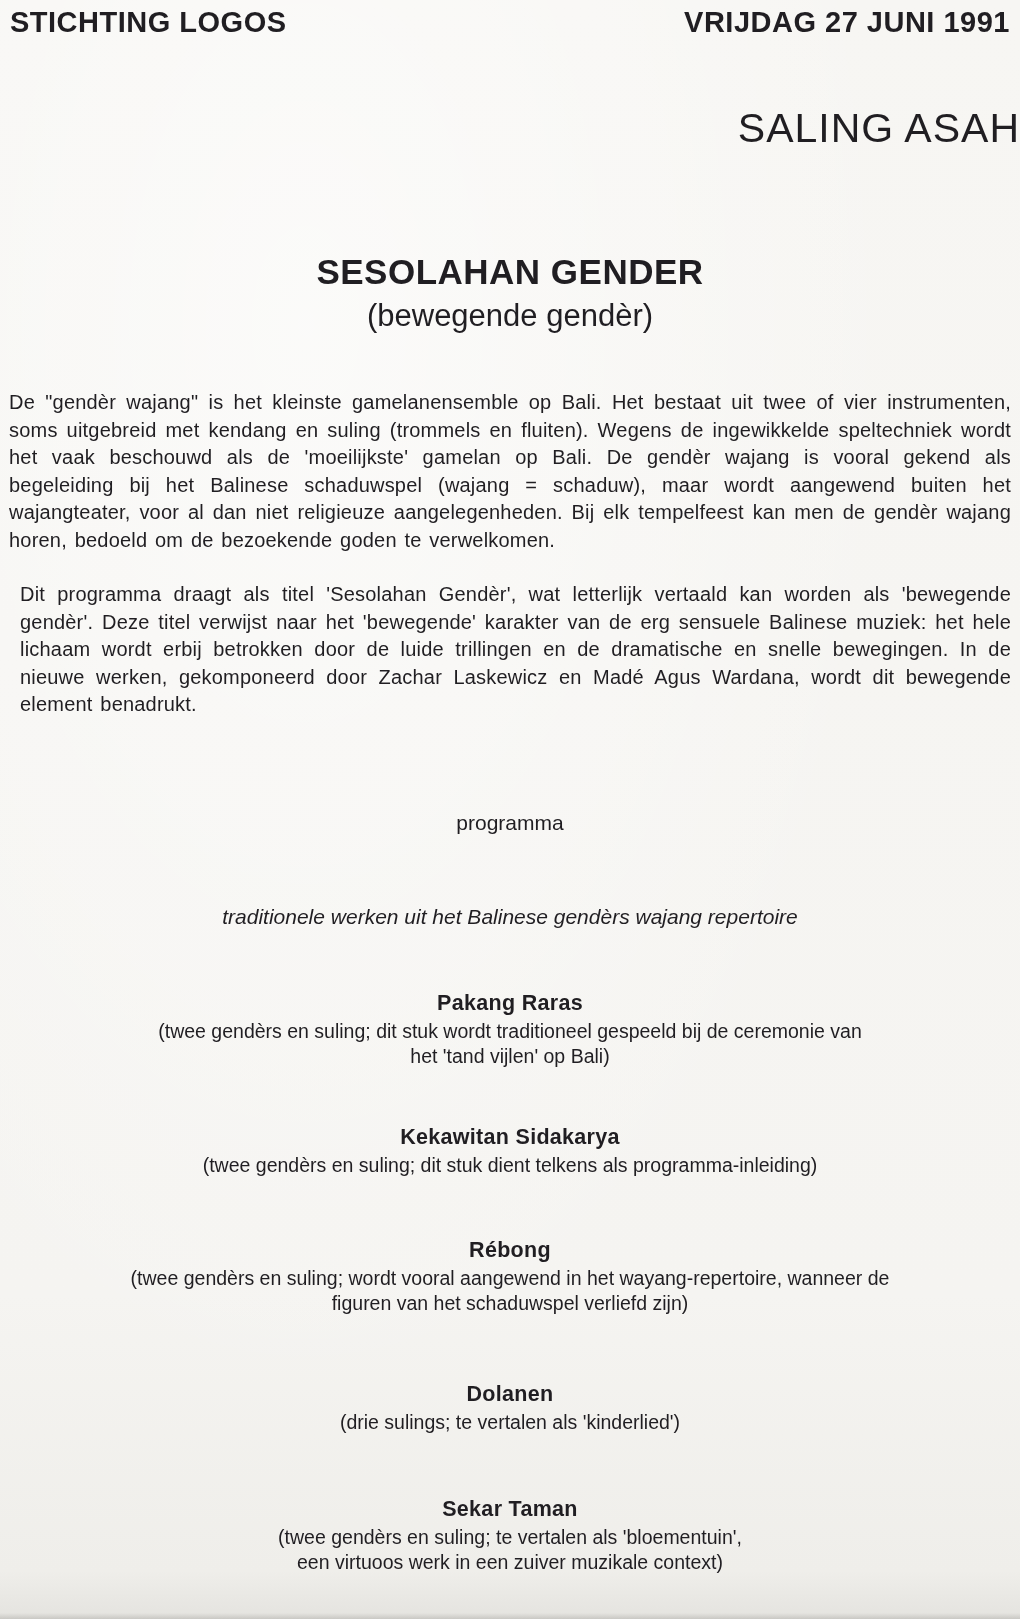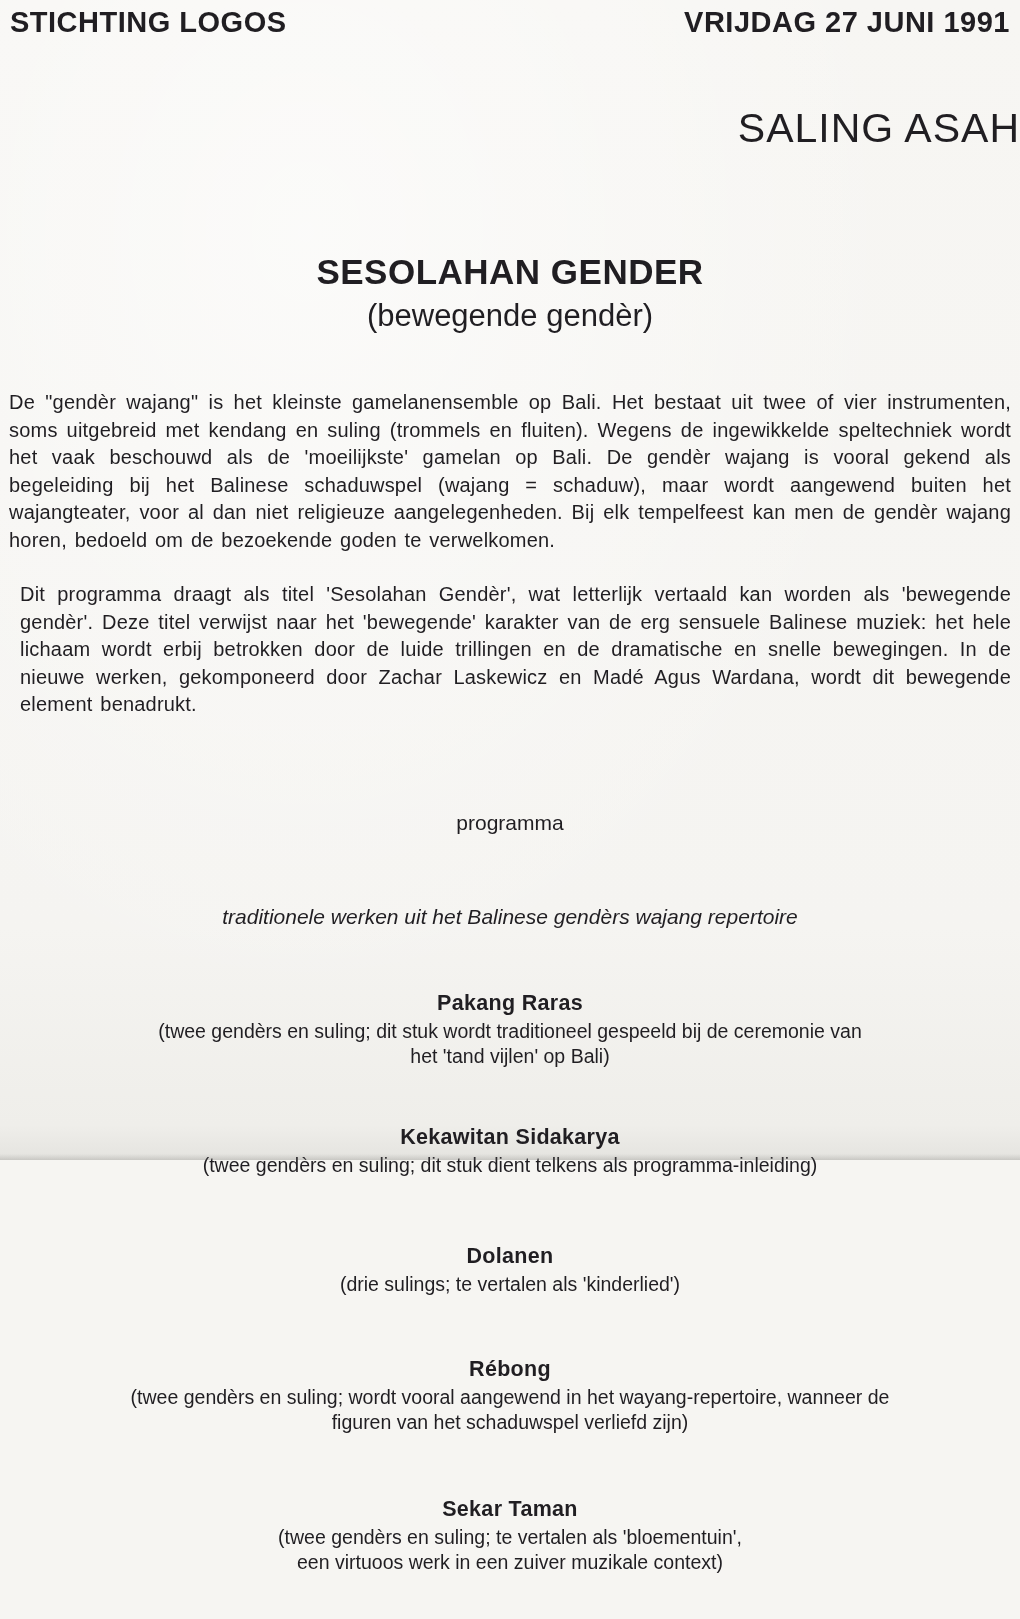--- a/index.html
+++ b/index.html
@@ -11,21 +11,21 @@
     height: 1619px;
     background: #f6f5f2;
     font-family: "Liberation Sans", "DejaVu Sans", sans-serif;
     color: #201e22;
     overflow: hidden;
     position: relative;
   }
   .page {
     position: relative;
     width: 1020px;
-    height: 1160px;
+    height: 1619px;
     box-sizing: border-box;
     background:
       radial-gradient(ellipse at 30% 20%, rgba(255,255,255,0.55), rgba(255,255,255,0) 60%),
       linear-gradient(180deg, #f7f6f3 0%, #f5f4f1 80%, #efeeea 97%, #e4e3df 100%);
   }
   .doc-header {
     display: flex;
     justify-content: space-between;
     align-items: flex-start;
     padding: 6px 10px 0 10px;
@@ -136,28 +136,28 @@
   <div class="program-item item-2">
     <div class="item-title">Pakang Raras</div>
     <div class="item-note">(twee gendèrs en suling; dit stuk wordt traditioneel gespeeld bij de ceremonie van het 'tand vijlen' op Bali)</div>
   </div>
 
   <div class="program-item item-1">
     <div class="item-title">Kekawitan Sidakarya</div>
     <div class="item-note">(twee gendèrs en suling; dit stuk dient telkens als programma-inleiding)</div>
   </div>
 
+  <div class="program-item item-4">
+    <div class="item-title">Rébong</div>
+    <div class="item-note">(twee gendèrs en suling; wordt vooral aangewend in het wayang-repertoire, wanneer de figuren van het schaduwspel verliefd zijn)</div>
+  </div>
+
   <div class="program-item item-3">
     <div class="item-title">Dolanen</div>
     <div class="item-note">(drie sulings; te vertalen als 'kinderlied')</div>
-  </div>
-
-  <div class="program-item item-4">
-    <div class="item-title">Rébong</div>
-    <div class="item-note">(twee gendèrs en suling; wordt vooral aangewend in het wayang-repertoire, wanneer de figuren van het schaduwspel verliefd zijn)</div>
   </div>
 
   <div class="program-item item-5">
     <div class="item-title">Sekar Taman</div>
     <div class="item-note">(twee gendèrs en suling; te vertalen als 'bloementuin', een virtuoos werk in een zuiver muzikale context)</div>
   </div>
 
   <div class="scan-bottom-edge"></div>
 
 </div>

